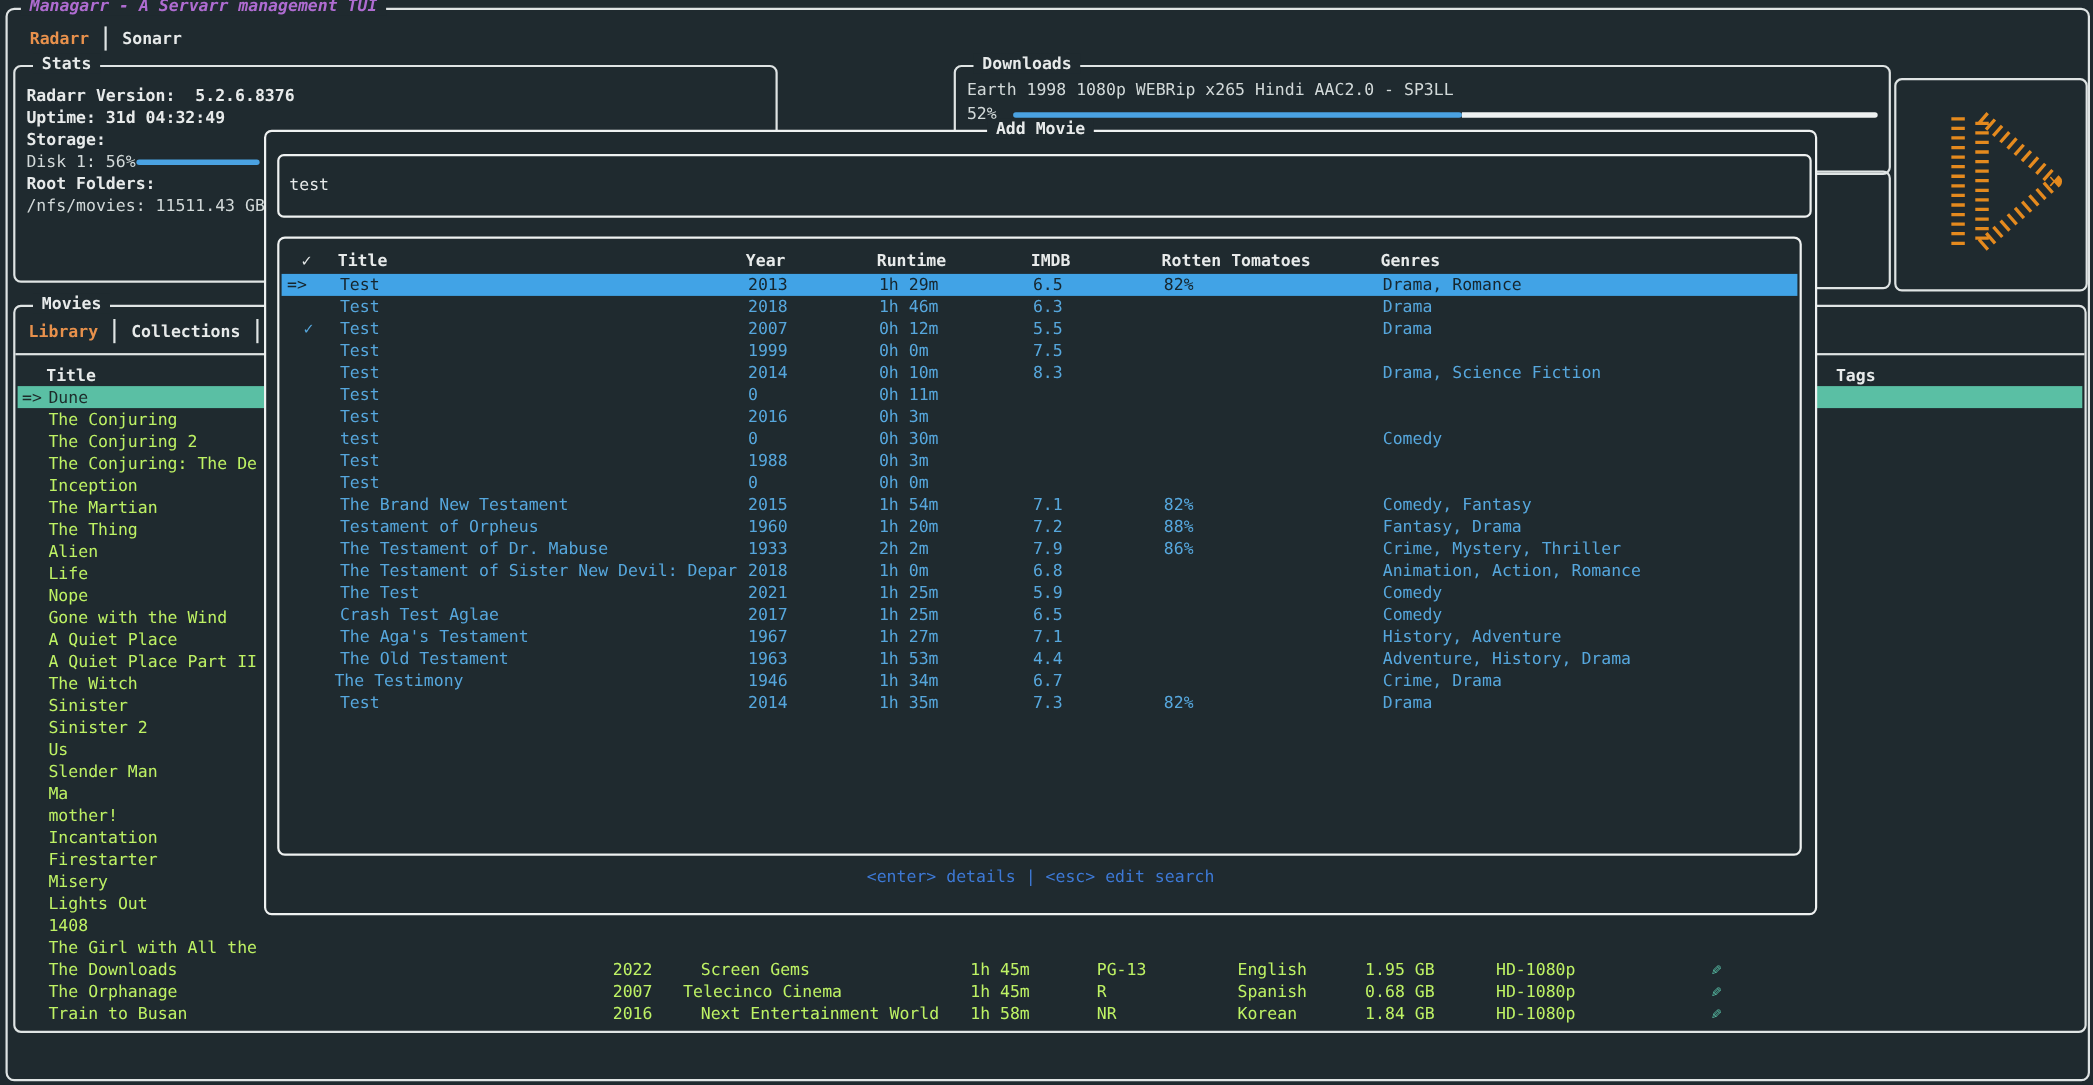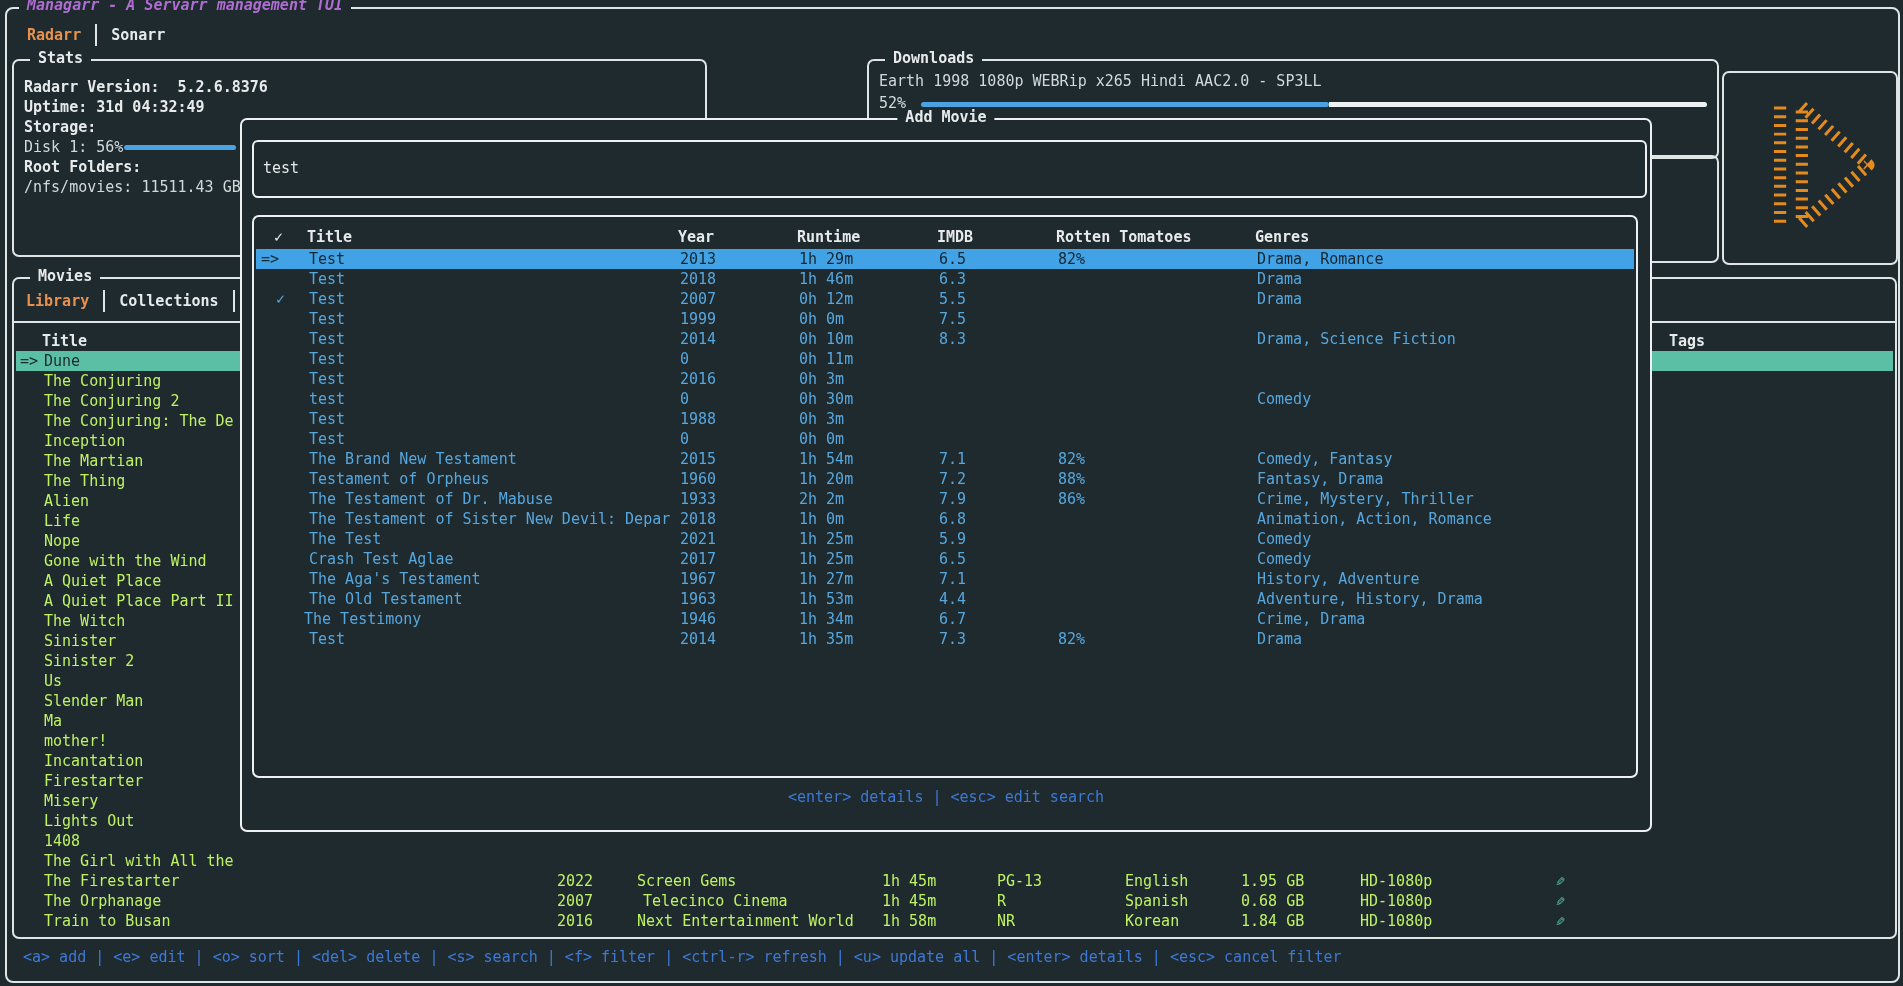--- a/index.html
+++ b/index.html
@@ -176,34 +176,34 @@
         <div class="trow" style="top: 532px;">
           <span class="teal" style="left: 28px; width: 202px;">Lights Out</span>
         </div>
         <div class="trow" style="top: 552px;">
           <span class="teal" style="left: 28px; width: 202px;">1408</span>
         </div>
         <div class="trow" style="top: 572px;">
           <span class="teal" style="left: 28px; width: 202px;">The Girl with All the</span>
         </div>
         <div class="trow" style="top: 592px;">
-          <span class="teal" style="left: 28px; width: 202px;">The Firestarter</span>
+          <span class="teal" style="left: 28px; width: 202px;">The Downloads</span>
           <span class="teal" style="left: 541px;">2022</span>
           <span class="teal" style="left: 621px;">Screen Gems</span>
           <span class="teal" style="left: 866px;">1h 45m</span>
           <span class="teal" style="left: 981px;">PG-13</span>
           <span class="teal" style="left: 1109px;">English</span>
           <span class="teal" style="left: 1225px;">1.95 GB</span>
           <span class="teal" style="left: 1344px;">HD-1080p</span>
           <span class="icon-pencil" style="left: 1540px;">✎</span>
         </div>
         <div class="trow" style="top: 612px;">
           <span class="teal" style="left: 28px; width: 202px;">The Orphanage</span>
           <span class="teal" style="left: 541px;">2007</span>
-          <span class="teal" style="left: 627px; text-align: center;">Telecinco Cinema</span>
+          <span class="teal" style="left: 605px; text-align: center;">Telecinco Cinema</span>
           <span class="teal" style="left: 866px;">1h 45m</span>
           <span class="teal" style="left: 981px;">R</span>
           <span class="teal" style="left: 1109px;">Spanish</span>
           <span class="teal" style="left: 1225px;">0.68 GB</span>
           <span class="teal" style="left: 1344px;">HD-1080p</span>
           <span class="icon-pencil" style="left: 1540px;">✎</span>
         </div>
         <div class="trow" style="top: 632px;">
           <span class="teal" style="left: 28px; width: 202px;">Train to Busan</span>
           <span class="teal" style="left: 541px;">2016</span>
@@ -211,21 +211,20 @@
           <span class="teal" style="left: 866px;">1h 58m</span>
           <span class="teal" style="left: 981px;">NR</span>
           <span class="teal" style="left: 1109px;">Korean</span>
           <span class="teal" style="left: 1225px;">1.84 GB</span>
           <span class="teal" style="left: 1344px;">HD-1080p</span>
           <span class="icon-pencil" style="left: 1540px;">✎</span>
         </div>
       </div>
   </div>
 
-  <div id="keybar" class="hints">&lt;a&gt; add | &lt;e&gt; edit | &lt;o&gt; sort | &lt;del&gt; delete | &lt;s&gt; search | &lt;f&gt; filter | &lt;ctrl-r&gt; refresh | &lt;u&gt; update all | &lt;enter&gt; details | &lt;esc&gt; cancel filter</div>
 </div>
 
 <div id="popup">
   <span class="ptitle center">Add Movie</span>
   <div id="search-box">test</div>
   <div id="results-box">
     <div id="pop-header">
         <div class="hdrcell" style="left: 20px; top: 10px;">✓</div>
         <div class="hdrcell" style="left: 53px; top: 10px;">Title</div>
         <div class="hdrcell" style="left: 424px; top: 10px;">Year</div>

